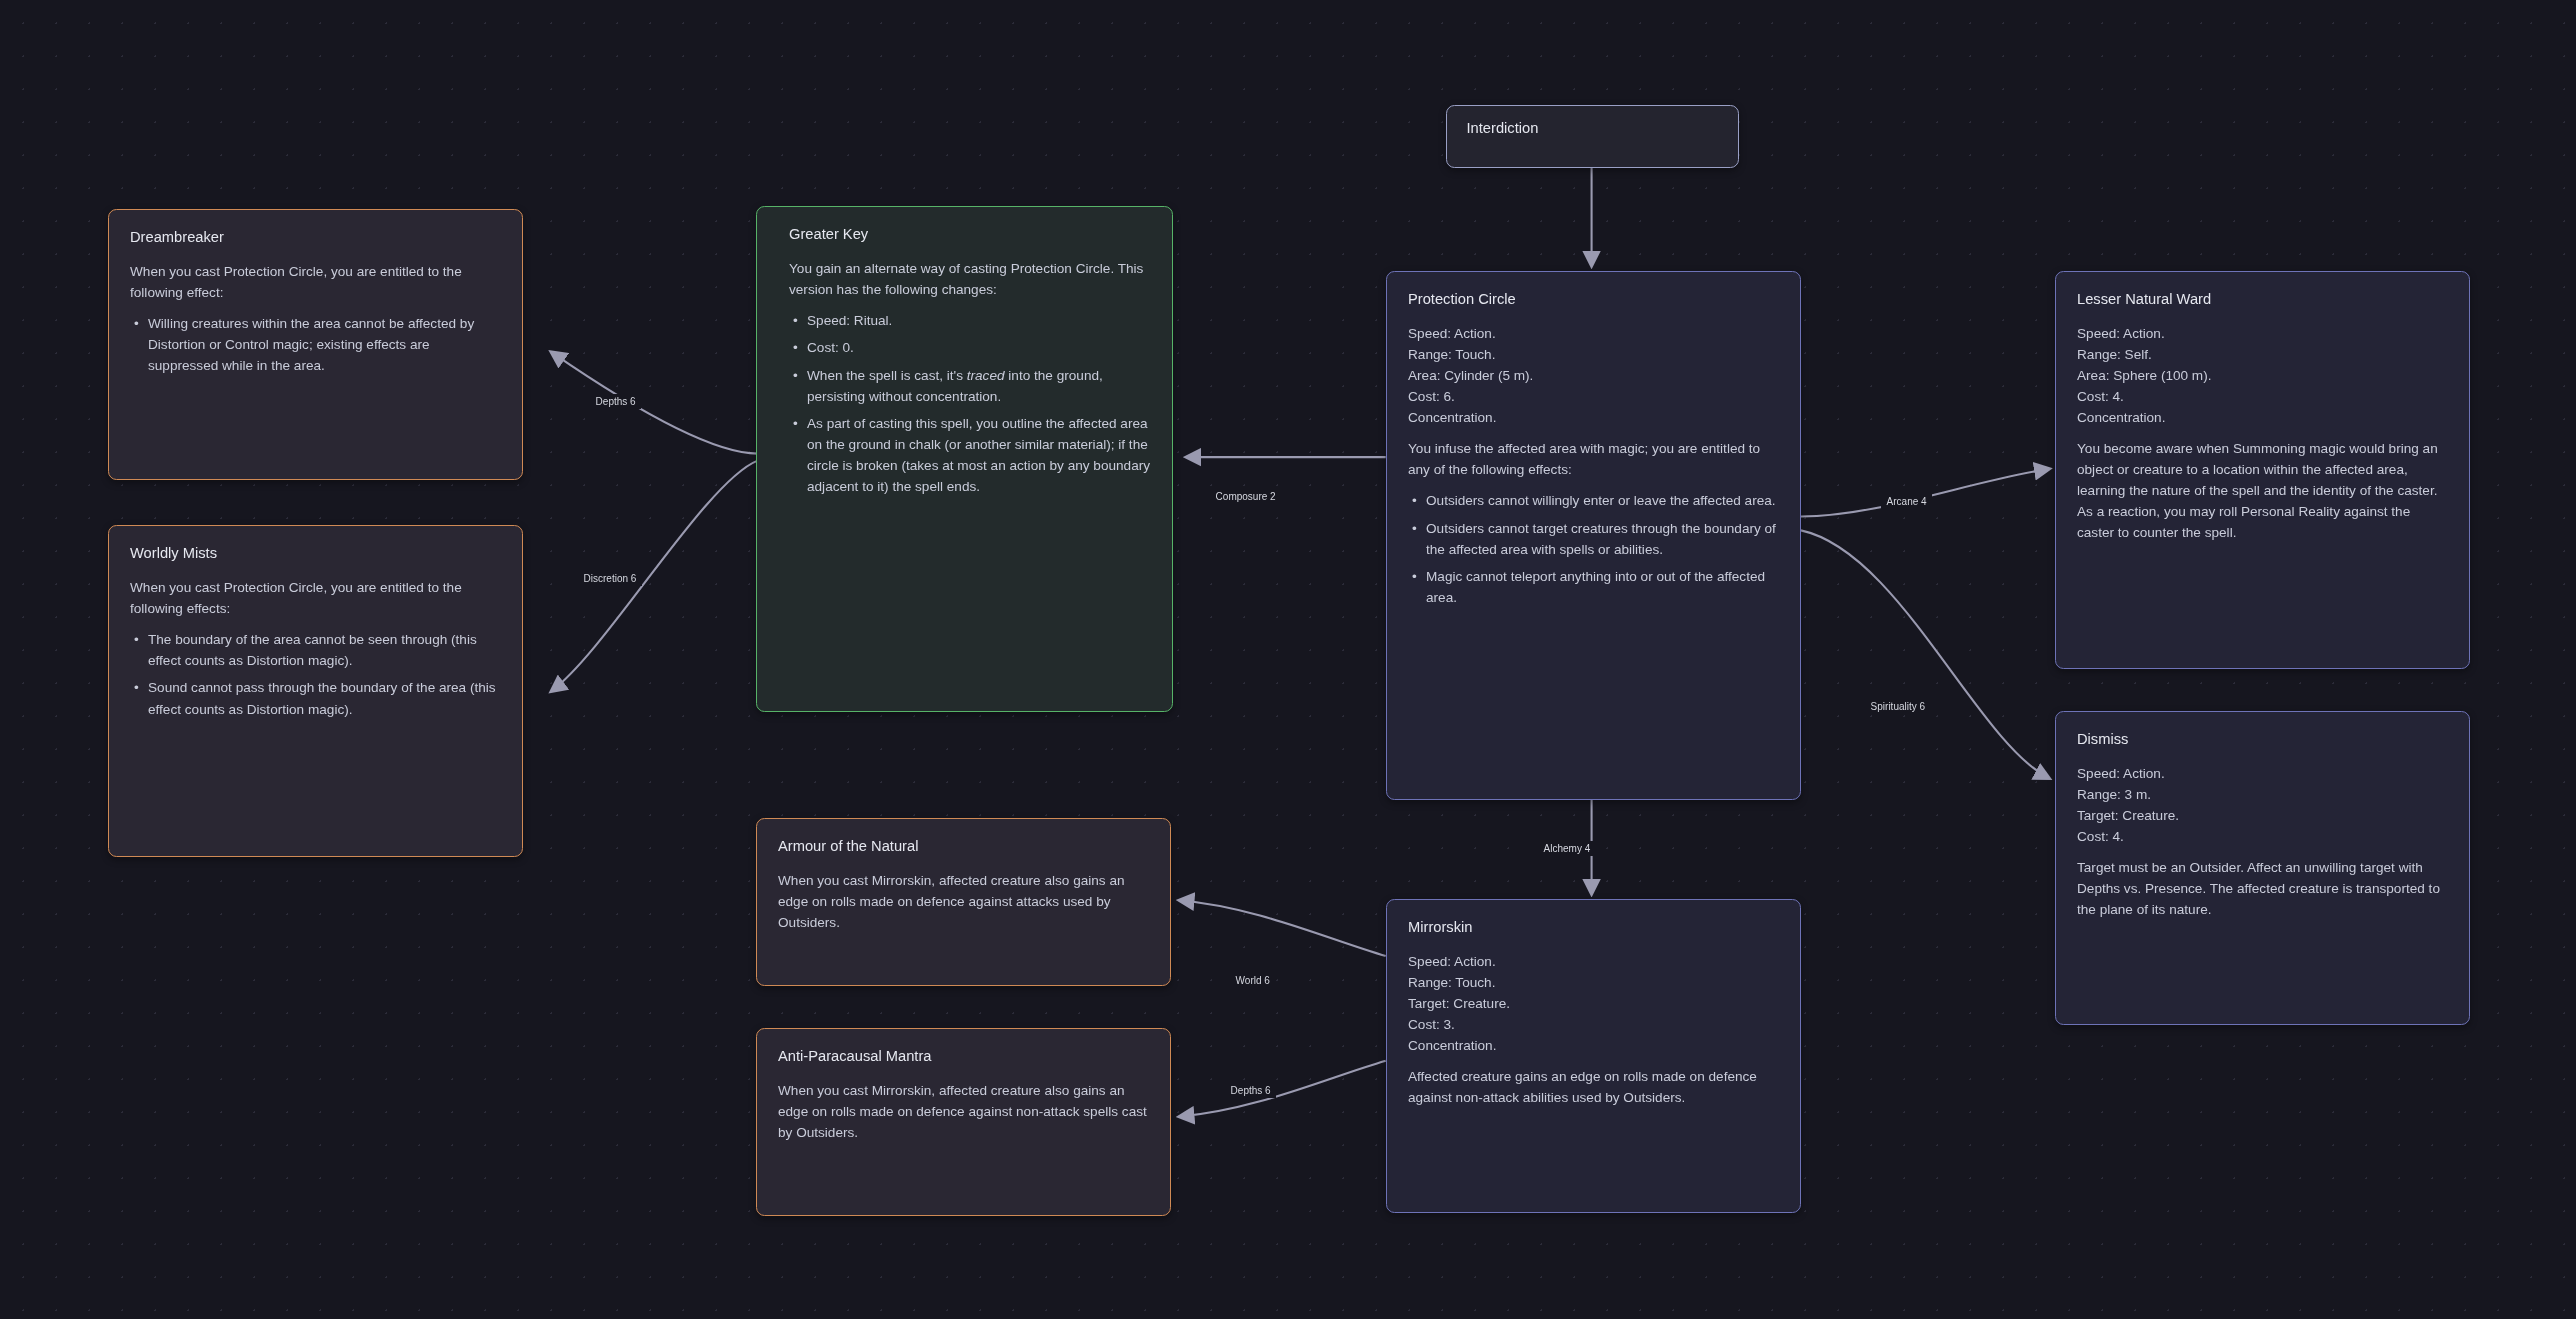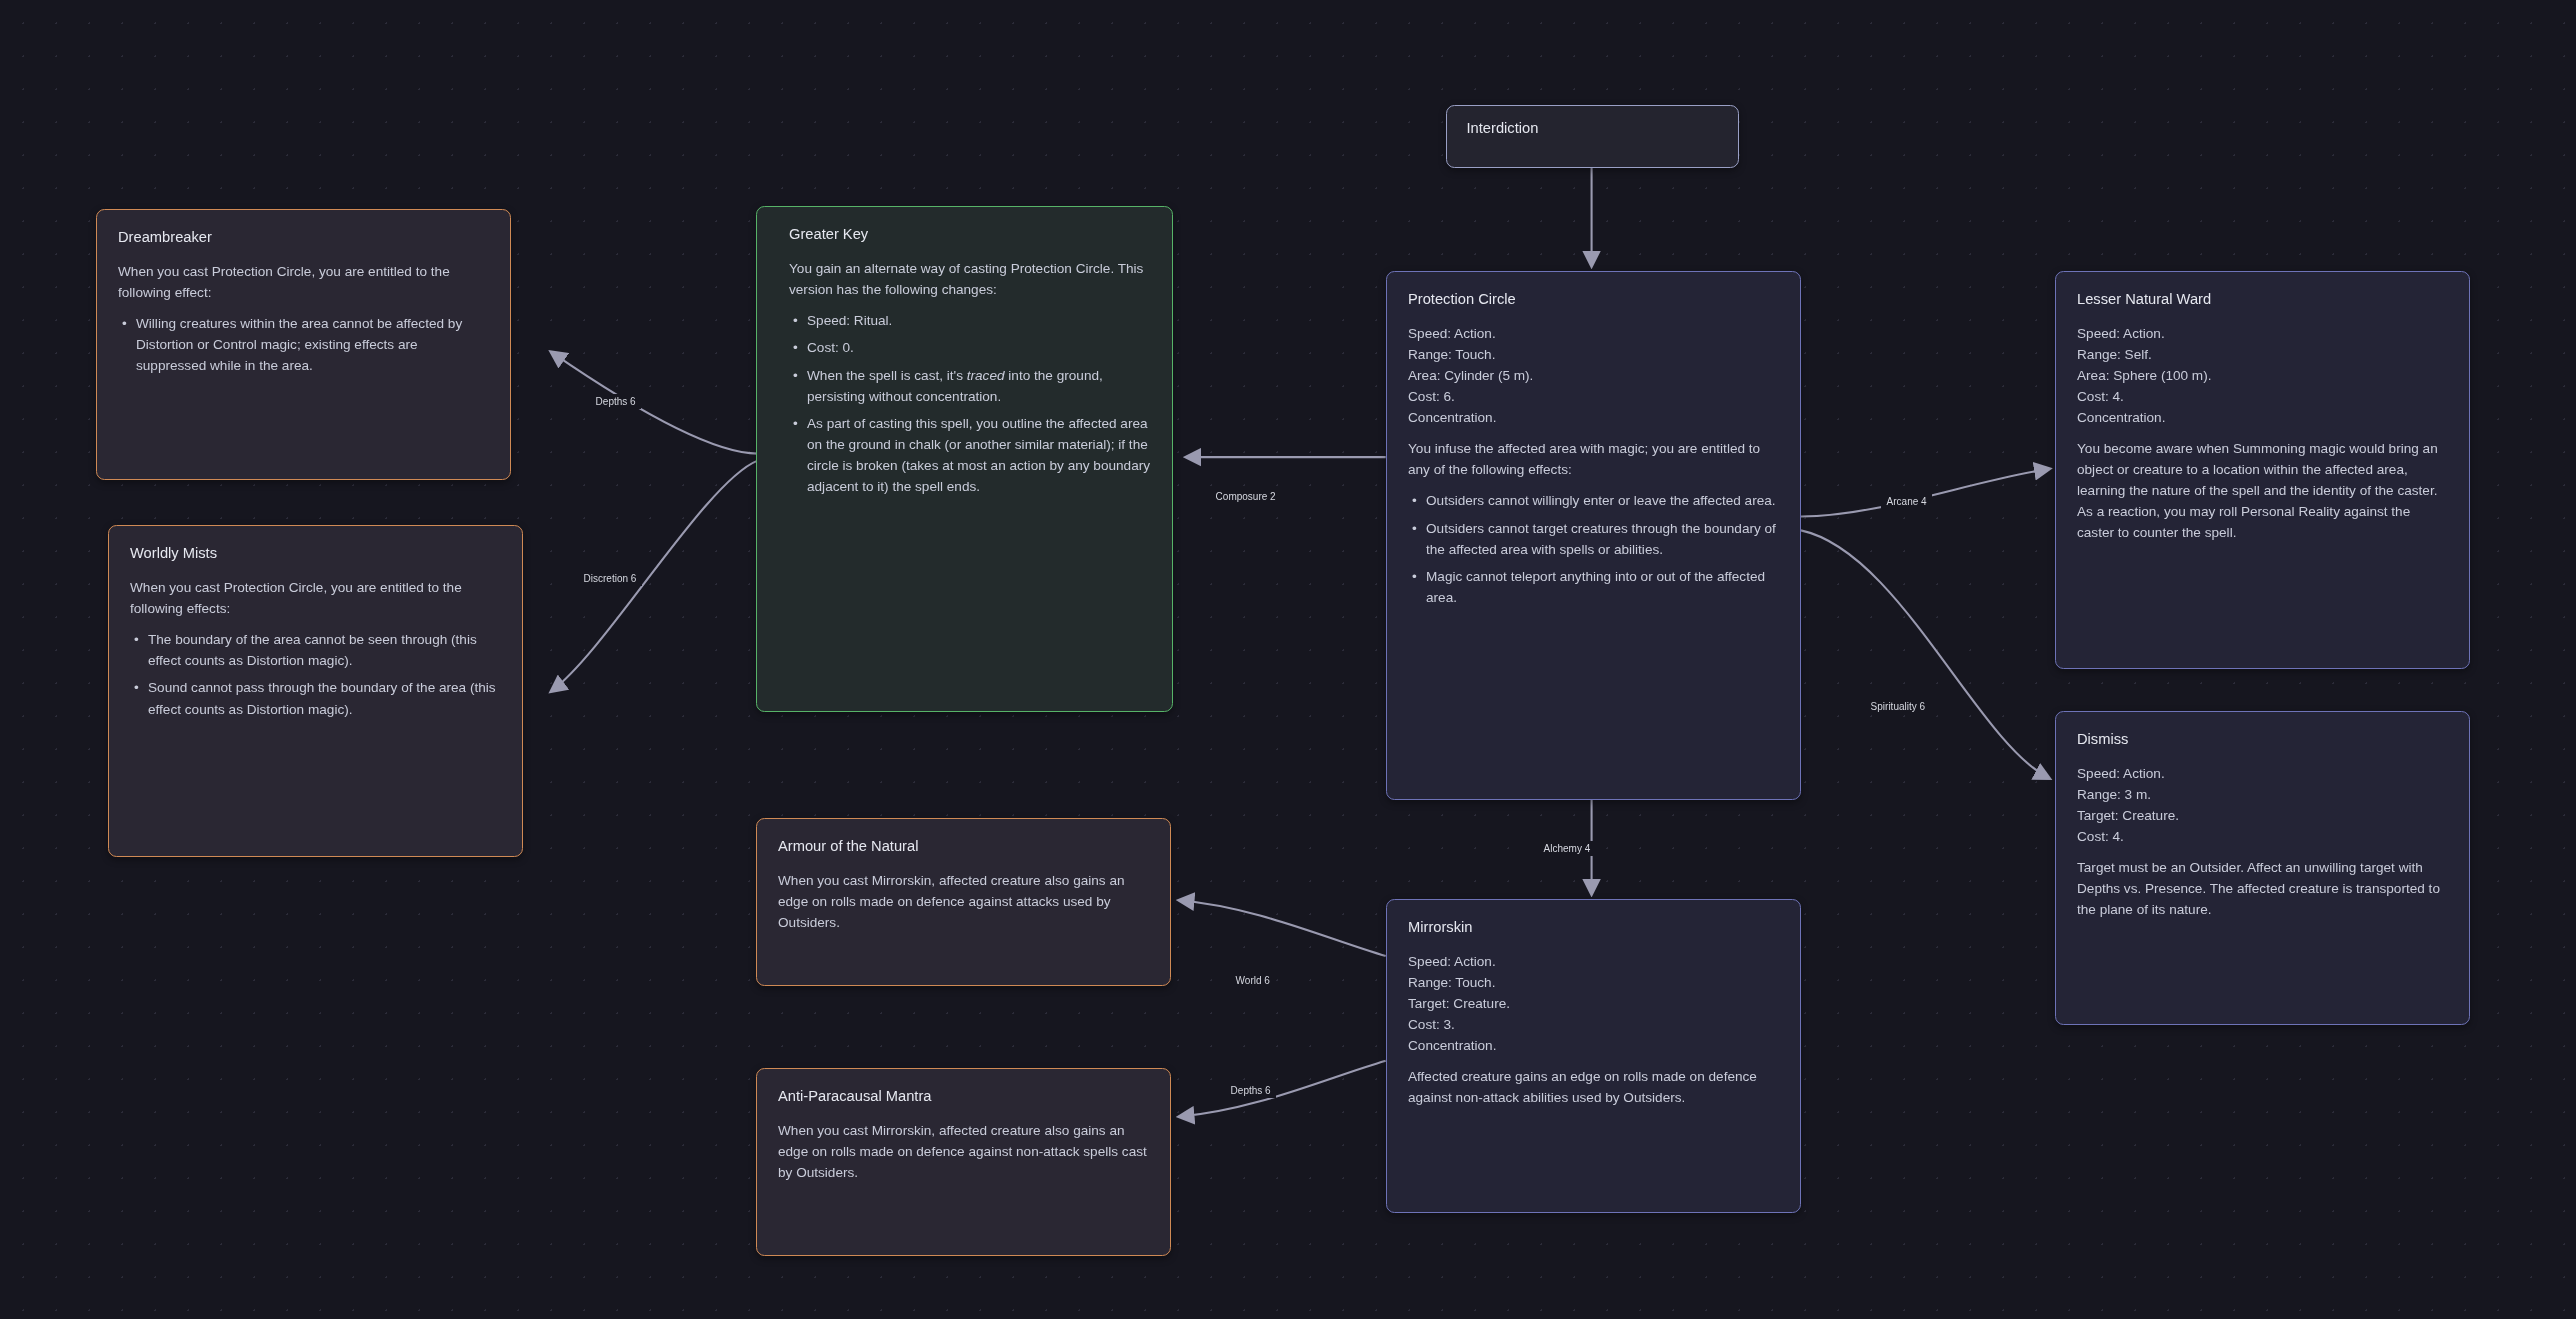--- a/index.html
+++ b/index.html
@@ -149,21 +149,21 @@
     <div class="node-title">Greater Key</div>
     <p class="node-para">You gain an alternate way of casting Protection Circle. This version has the following changes:</p>
     <ul class="node-list">
       <li>Speed: Ritual.</li>
       <li>Cost: 0.</li>
       <li>When the spell is cast, it's <i>traced</i> into the ground, persisting without concentration.</li>
       <li>As part of casting this spell, you outline the affected area on the ground in chalk (or another similar material); if the circle is broken (takes at most an action by any boundary adjacent to it) the spell ends.</li>
     </ul>
   </div>
 
-  <div class="node orange" style="left:96px; top:209px; width:415px; height:271px;">
+  <div class="node orange" style="left:108px; top:209px; width:415px; height:271px;">
     <div class="node-title">Dreambreaker</div>
     <p class="node-para">When you cast Protection Circle, you are entitled to the following effect:</p>
     <ul class="node-list">
       <li>Willing creatures within the area cannot be affected by Distortion or Control magic; existing effects are suppressed while in the area.</li>
     </ul>
   </div>
 
   <div class="node orange" style="left:108px; top:525px; width:415px; height:332px;">
     <div class="node-title">Worldly Mists</div>
     <p class="node-para">When you cast Protection Circle, you are entitled to the following effects:</p>
@@ -200,21 +200,21 @@
 Cost: 3.
 Concentration.</p>
     <p class="node-para">Affected creature gains an edge on rolls made on defence against non-attack abilities used by Outsiders.</p>
   </div>
 
   <div class="node orange" style="left:756px; top:818px; width:415px; height:168px;">
     <div class="node-title">Armour of the Natural</div>
     <p class="node-para">When you cast Mirrorskin, affected creature also gains an edge on rolls made on defence against attacks used by Outsiders.</p>
   </div>
 
-  <div class="node orange" style="left:756px; top:1028px; width:415px; height:188px;margin-top:40px;">
+  <div class="node orange" style="left:756px; top:1028px; width:415px; height:188px;">
     <div class="node-title">Anti-Paracausal Mantra</div>
     <p class="node-para">When you cast Mirrorskin, affected creature also gains an edge on rolls made on defence against non-attack spells cast by Outsiders.</p>
   </div>
 
   <div class="edge-label" style="left:590px; top:394px;">Depths 6</div>
   <div class="edge-label" style="left:578px; top:571px;">Discretion 6</div>
   <div class="edge-label" style="left:1210px; top:489px;">Composure 2</div>
   <div class="edge-label" style="left:1881px; top:494px;">Arcane 4</div>
   <div class="edge-label" style="left:1865px; top:699px;">Spirituality 6</div>
   <div class="edge-label" style="left:1538px; top:841px;">Alchemy 4</div>

